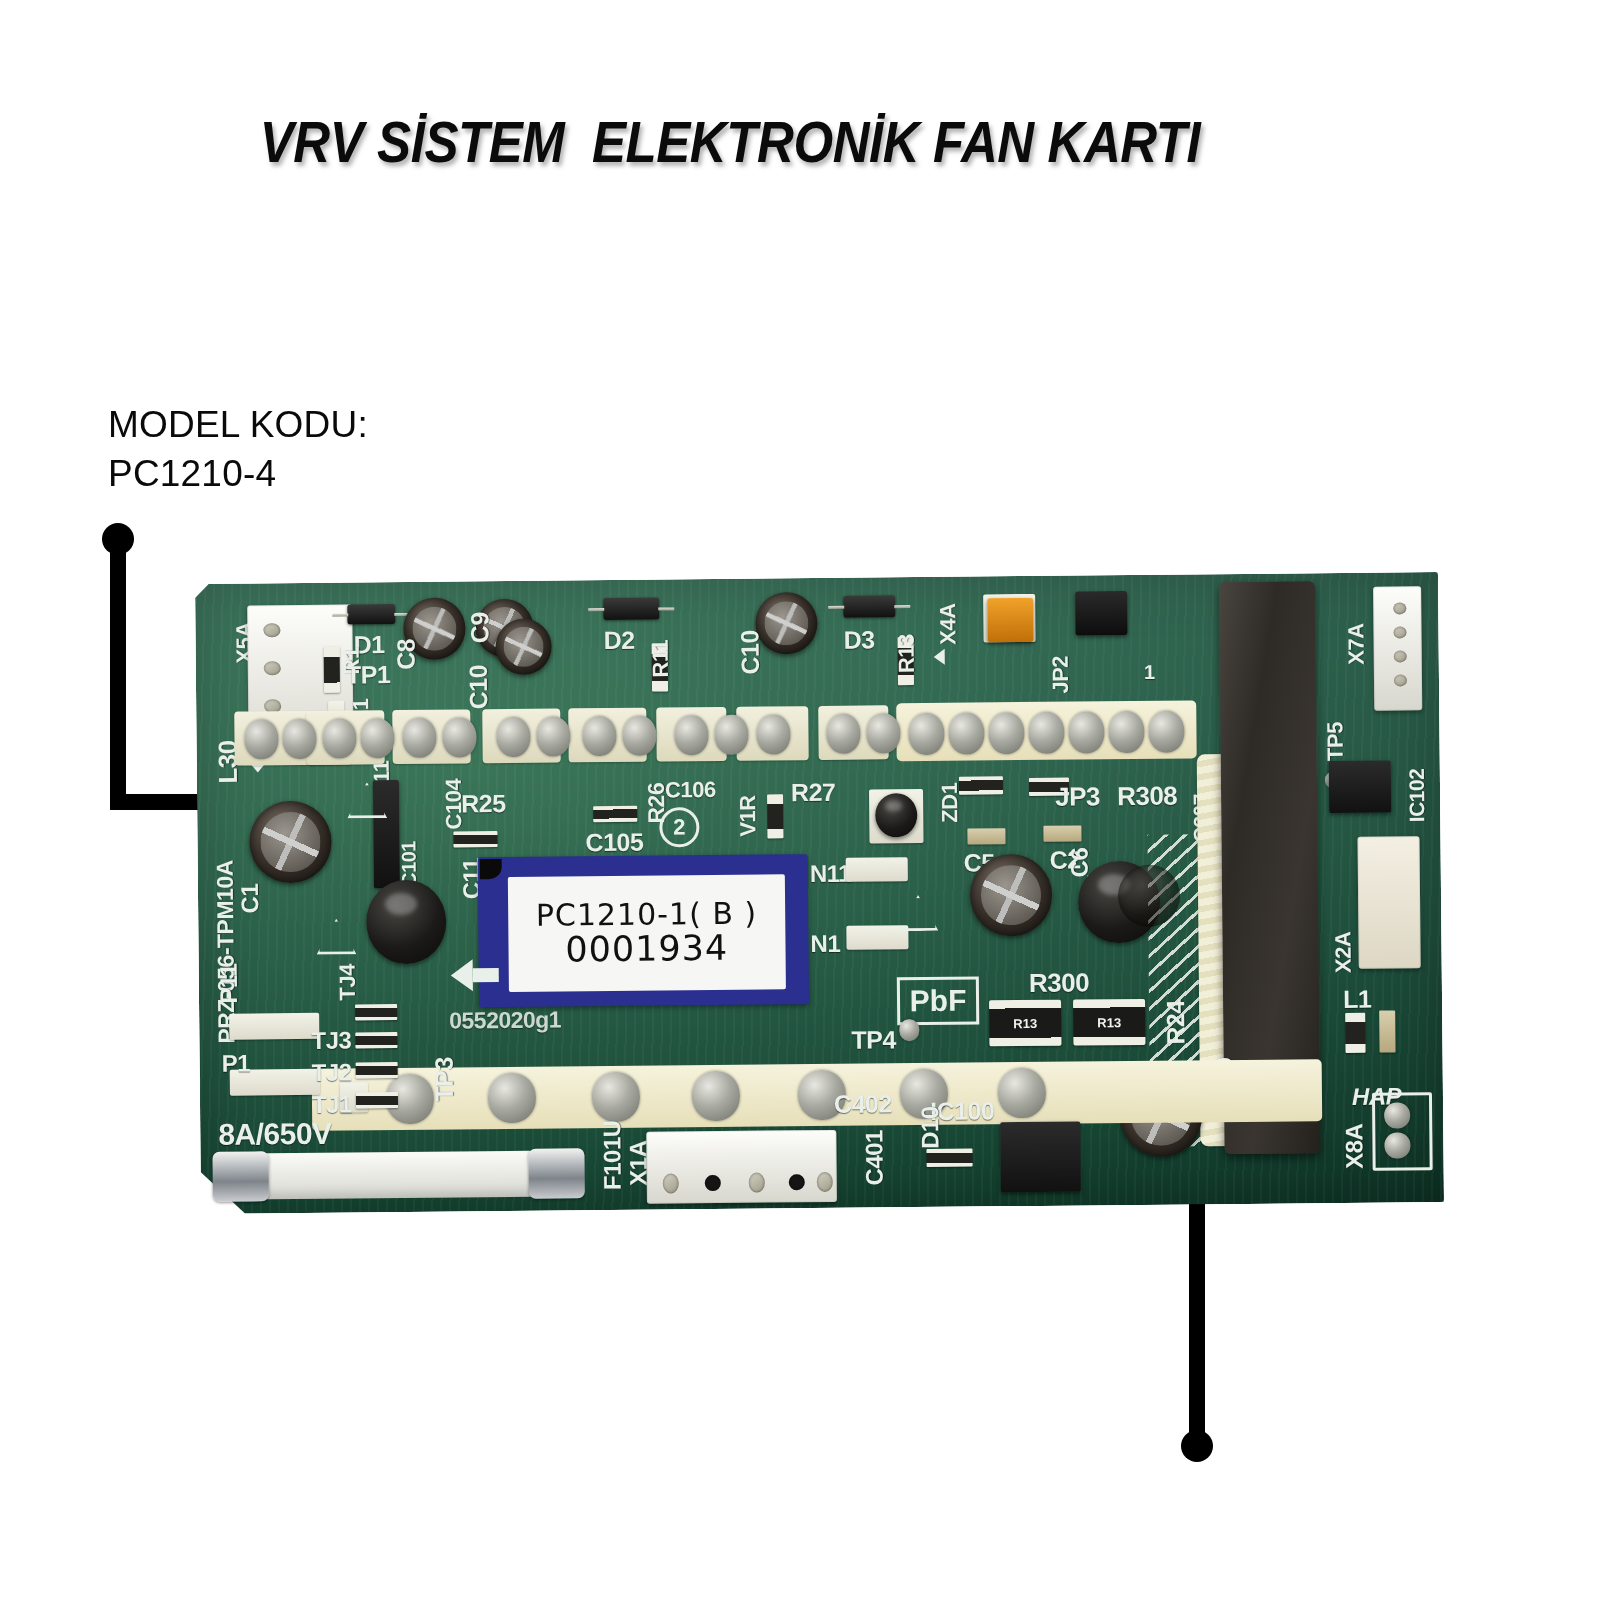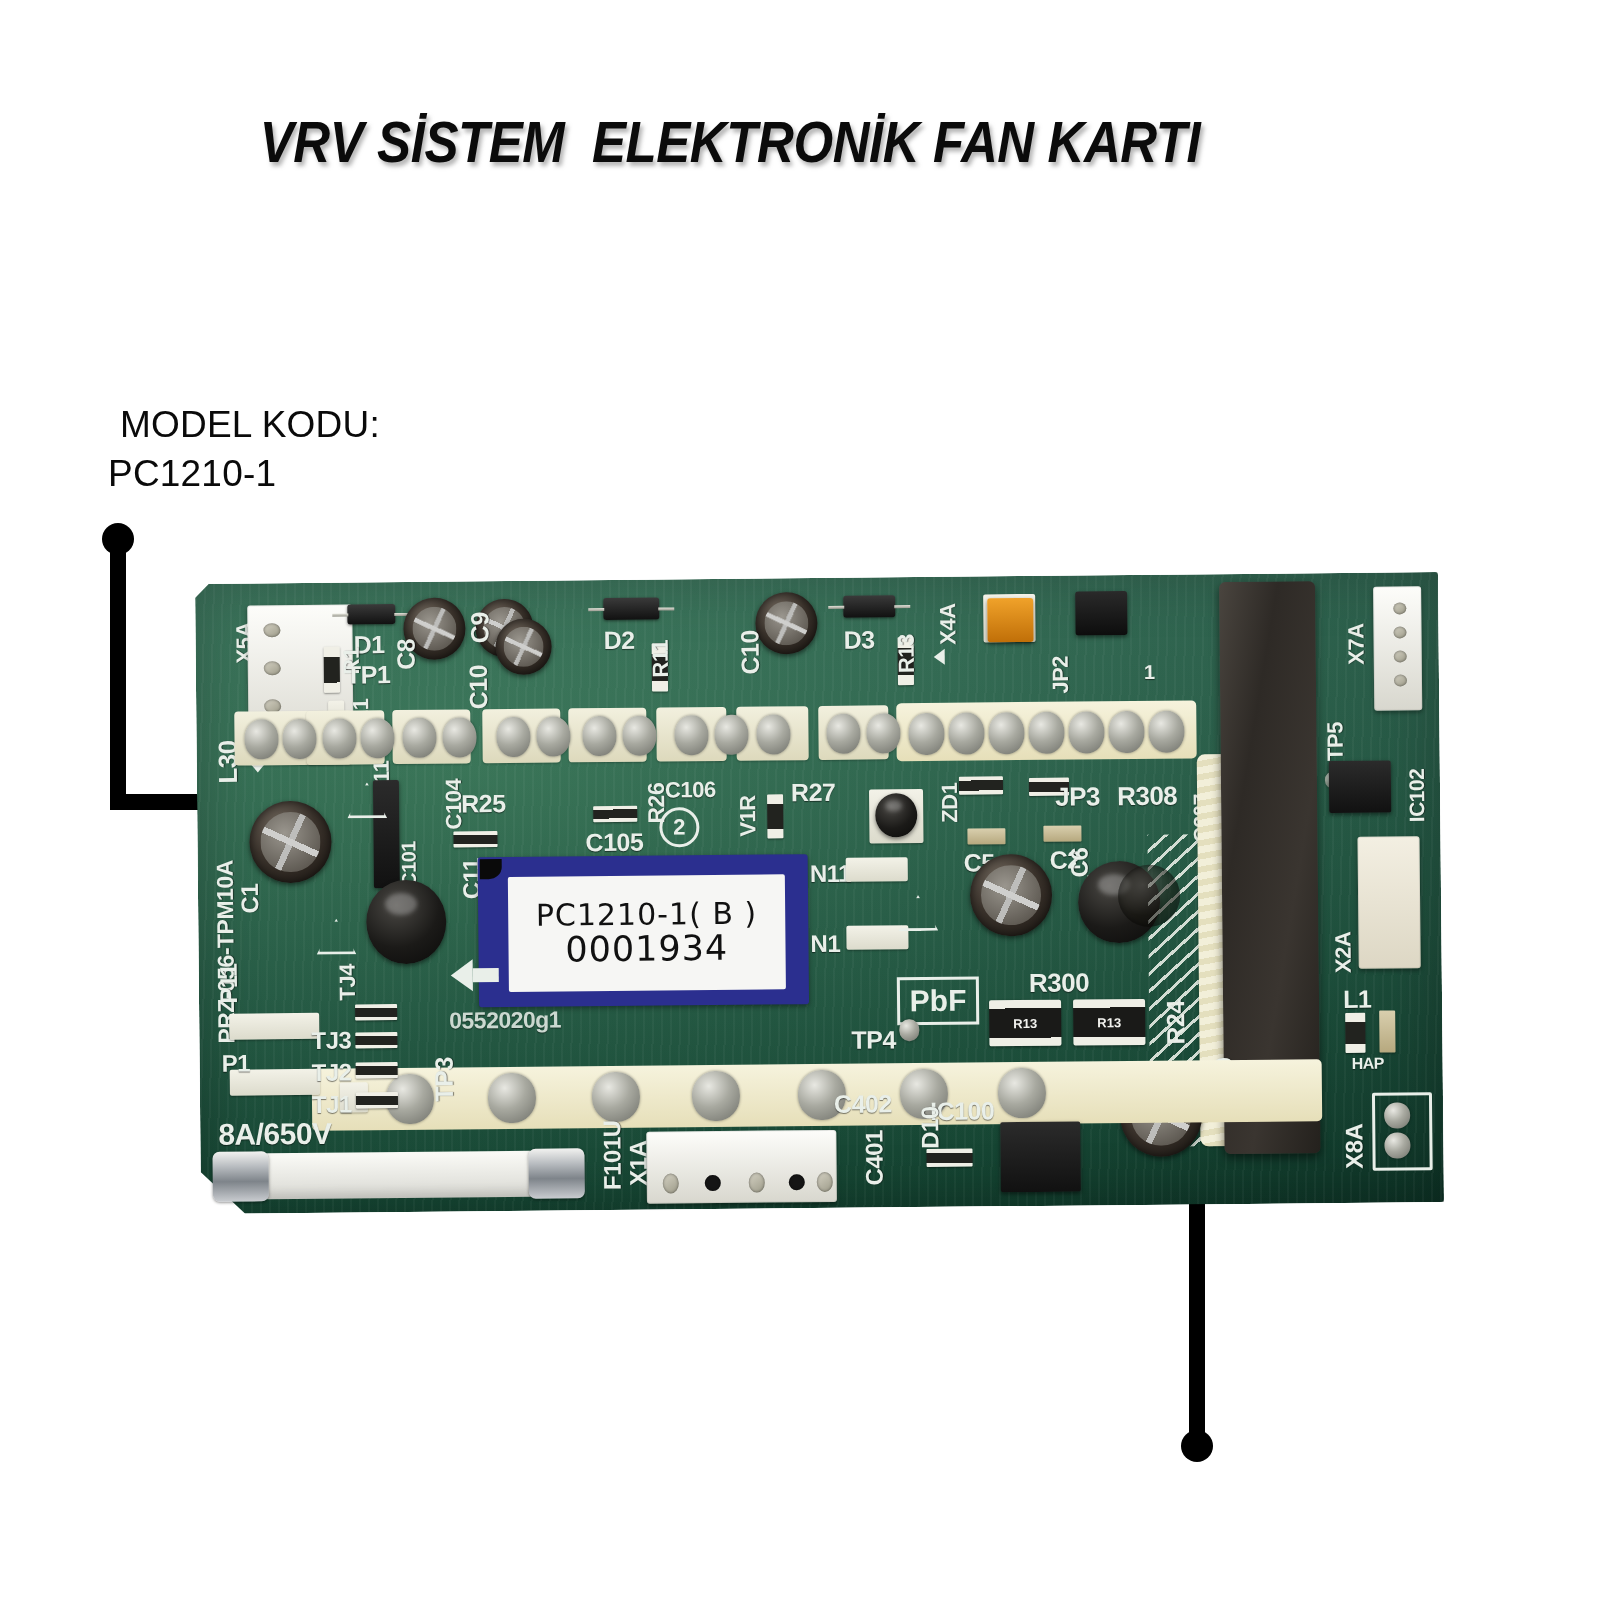--- a/index.html
+++ b/index.html
@@ -23,21 +23,21 @@
     letter-spacing:-0.5px;
     color:#0b0b0b;
     transform:scaleX(0.88);
     transform-origin:50% 50%;
     text-shadow:3px 4px 5px rgba(120,120,120,.55);
     white-space:pre;
   }
 
   
   .callout{position:absolute;color:#0a0a0a;font-size:37px;line-height:1.33;font-weight:500;letter-spacing:.2px;}
-  .callout .l1{display:block;margin-left:12px;}
+  .callout .l1{display:block;}
   .callout .l2{display:block;}
   #callout-model{left:108px;top:400px;}
   #callout-part{left:1205px;top:1398px;}
 
   
   .leader{position:absolute;background:#000;}
   .dot{position:absolute;border-radius:50%;background:#000;}
 
   #lead1-dot{left:102px;top:523px;width:32px;height:32px;}
   #lead1-v{left:110px;top:538px;width:16px;height:272px;}
@@ -128,21 +128,21 @@
 
   <div class="dot" id="lead1-dot"></div>
   <div class="leader" id="lead1-v"></div>
   <div class="leader" id="lead1-h"></div>
 
   <div class="dot" id="lead2-dot"></div>
   <div class="leader" id="lead2-v"></div>
 
   <div class="callout" id="callout-model">
     <span class="l1">MODEL KODU:</span>
-    <span class="l2">PC1210-1</span>
+    <span class="l2">PC1210-4</span>
   </div>
 
   <div id="pcb">
     <div class="board"></div>
 
     <div class="silk v" style="left:14px;top:460px;font-size:23px;">PRZ-056-TPM10A</div>
     <div class="silk v" style="left:16px;top:200px;font-size:26px;">L30</div>
     <div class="silk v" style="left:36px;top:80px;font-size:22px;">X5A</div>
     <div class="silk v" style="left:16px;top:420px;font-size:24px;">P11</div>
     <div class="silk" style="left:8px;top:468px;font-size:24px;"></div>
@@ -323,21 +323,21 @@
     <div class="pad" style="left:1198px;top:78px;width:13px;height:12px;"></div>
     <div class="pad" style="left:1198px;top:102px;width:13px;height:12px;"></div>
 
     <div class="to220" style="left:1132px;top:188px;width:62px;height:52px;"></div>
     <div class="silk v" style="left:1208px;top:250px;font-size:21px;">IC102</div>
     <div class="silk v" style="left:1132px;top:400px;font-size:22px;">X2A</div>
     <div class="wcon" style="left:1160px;top:264px;width:62px;height:132px;background:linear-gradient(180deg,#f3efe2,#ddd7c4);"></div>
     <div class="silk" style="left:1144px;top:412px;font-size:25px;">L1</div>
     <div class="smdres" style="left:1146px;top:440px;width:20px;height:40px;"></div>
     <div class="smdcap" style="left:1180px;top:438px;width:16px;height:42px;"></div>
-    <div class="silk" style="left:1152px;top:482px;font-size:16px;">HAP</div>
+    <div class="silk" style="left:1152px;top:510px;font-size:24px;font-style:italic;">HAP</div>
     <div class="silk v" style="left:1140px;top:596px;font-size:24px;">X8A</div>
     <div class="smdwhite" style="left:1172px;top:520px;width:54px;height:72px;background:none;border:3px solid #e9efe9;box-shadow:none;"></div>
     <div class="solderblob" style="left:1184px;top:530px;width:26px;height:26px;"></div>
     <div class="solderblob" style="left:1184px;top:560px;width:26px;height:26px;"></div>
 
     <div class="ecap" style="left:920px;top:500px;width:82px;height:82px;">
         <div class="cross"></div>
       </div>
     <div class="silk v" style="left:1010px;top:526px;font-size:24px;">C30</div>
 

